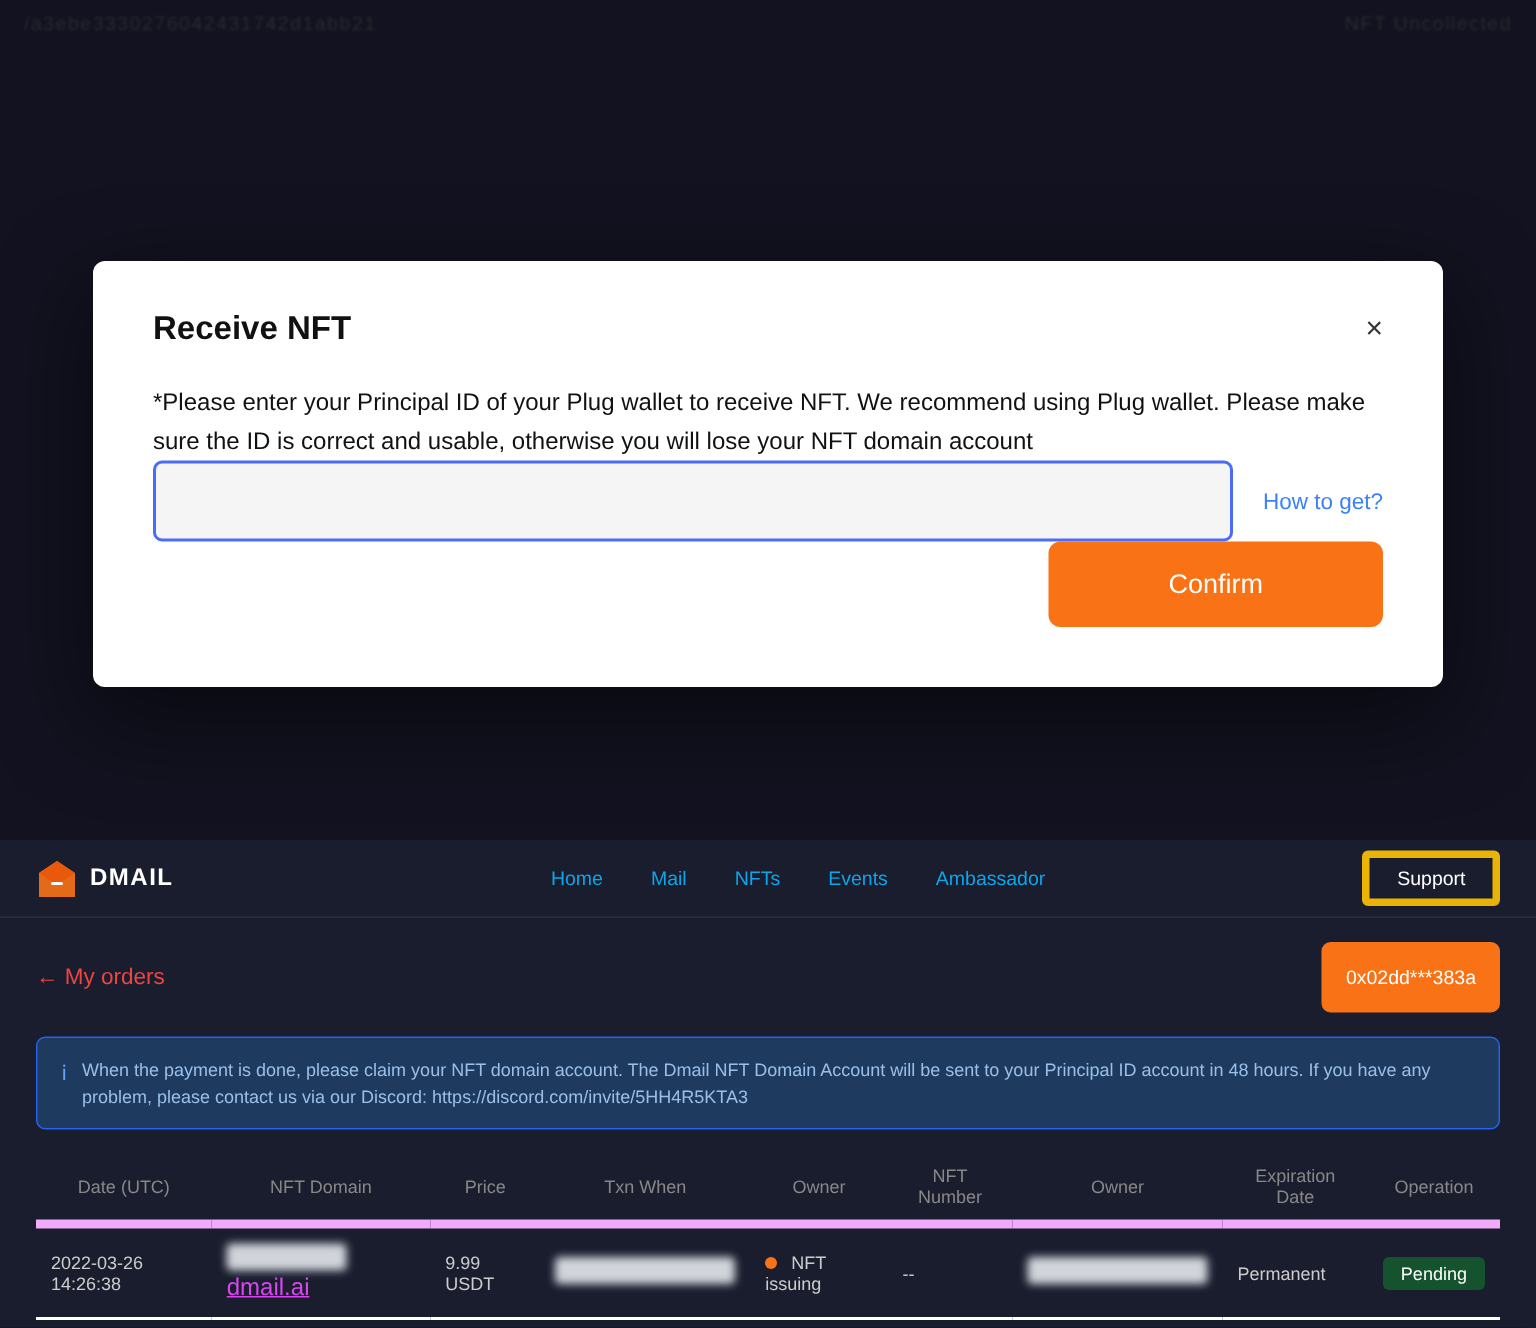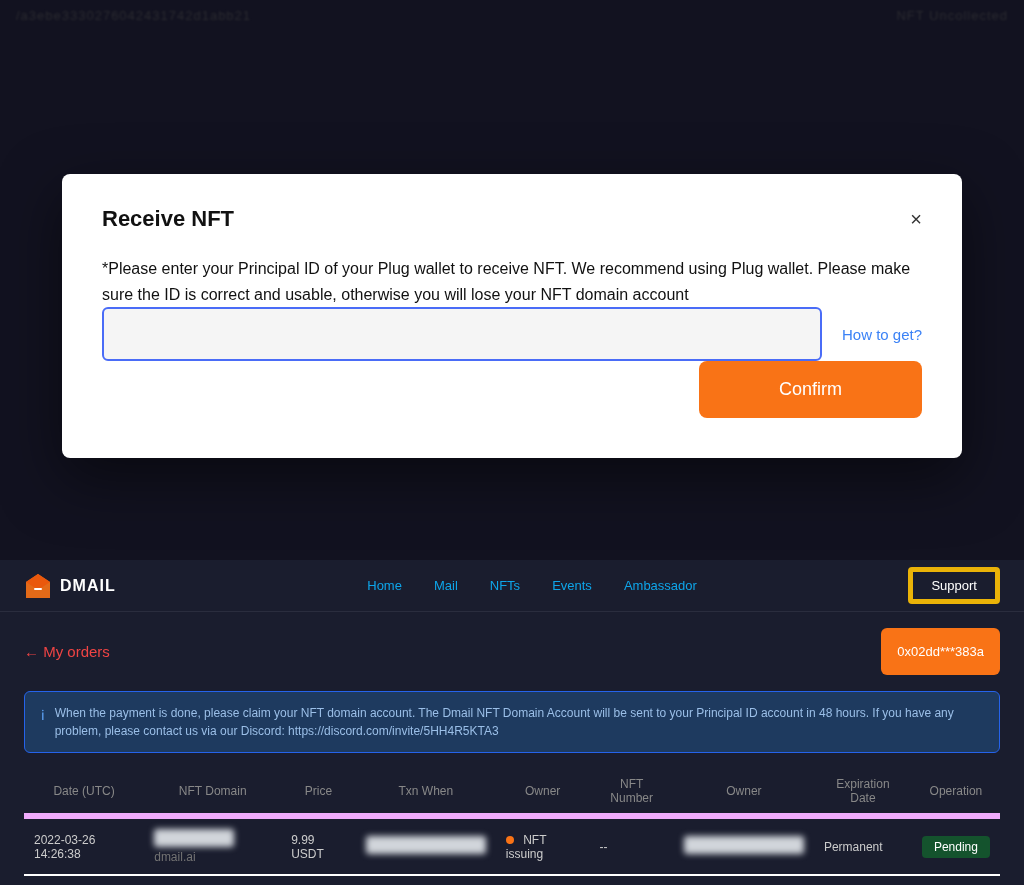--- a/index.html
+++ b/index.html
@@ -406,21 +406,21 @@
           <th>Owner</th>
           <th>Expiration Date</th>
           <th>Operation</th>
         </tr>
       </thead>
       <tbody>
         <tr>
           <td>2022-03-26 14:26:38</td>
           <td>
             <span class="blurred-cell"></span>
-            <span style="color:#737373;font-size:12px;">dmail.ai</span>
+            <span style="color:#d946ef;font-size:16px;text-decoration:underline;">dmail.ai</span>
           </td>
           <td>9.99 USDT</td>
           <td>
             <span class="blurred-cell-wide"></span>
           </td>
           <td>
             <span class="status-dot"></span>
             <span>NFT issuing</span>
           </td>
           <td>--</td>

